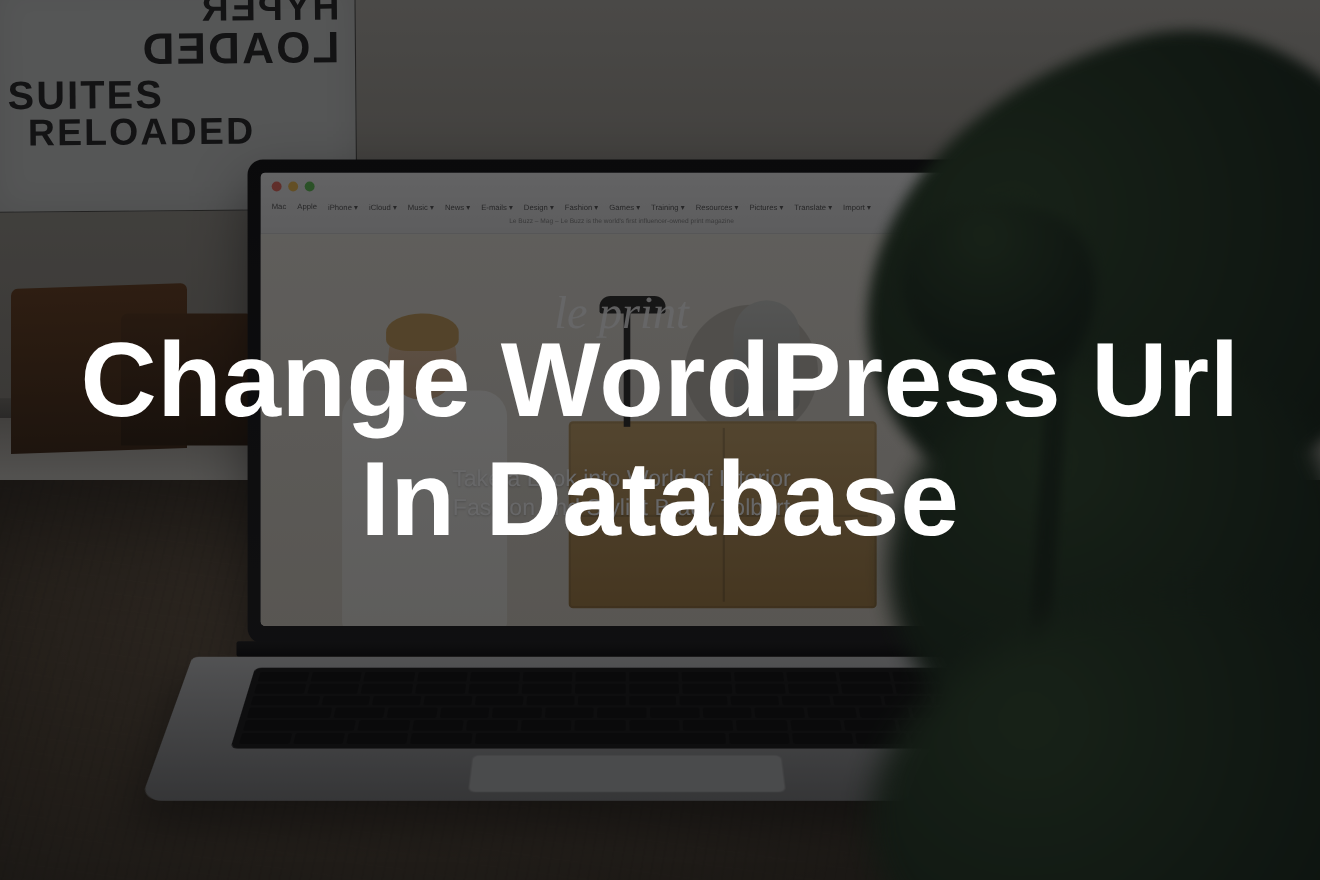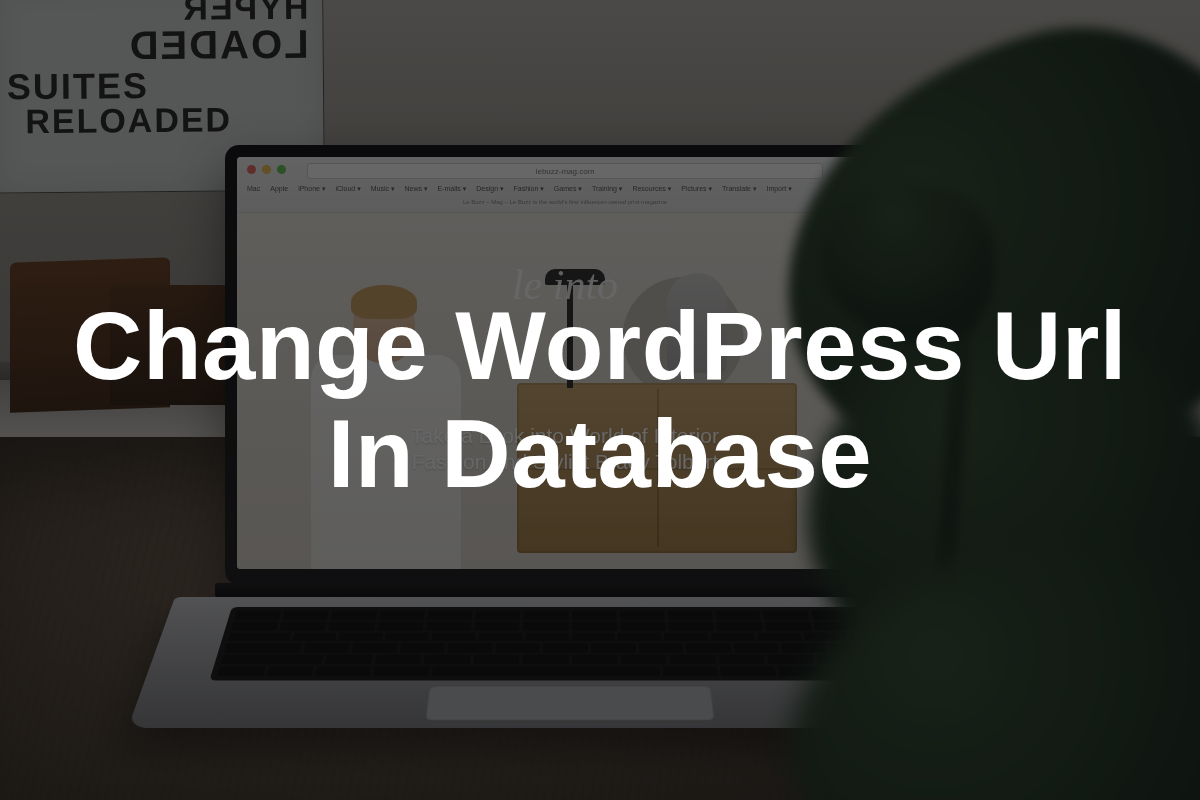--- a/index.html
+++ b/index.html
@@ -178,21 +178,20 @@
   <div class="laptop">
     <div class="screen-shell">
       <div class="screen-inner">
 
         <div class="browser-chrome">
           <div class="traffic">
             <span class="tr"></span>
             <span class="ty"></span>
             <span class="tg"></span>
           </div>
-          <div class="addr">lebuzz-mag.com</div>
           <div class="bm" id="bookmarks">
               <span>Mac</span>
               <span>Apple</span>
               <span>iPhone ▾</span>
               <span>iCloud ▾</span>
               <span>Music ▾</span>
               <span>News ▾</span>
               <span>E-mails ▾</span>
               <span>Design ▾</span>
               <span>Fashion ▾</span>
@@ -204,21 +203,21 @@
               <span>Import ▾</span>
             </div>
           <div class="subline">Le Buzz – Mag – Le Buzz is the world's first influencer-owned print magazine</div>
         </div>
 
         <div class="page">
           <div class="hero">
             <div class="cabinet"></div>
             <div class="lamp"></div>
             <div class="bust"></div>
-            <div class="logo">le into</div>
+            <div class="logo">le print</div>
             <div class="person">
               <div class="p-body"></div>
                 <div class="p-collar"></div>
                 <div class="p-head"></div>
                 <div class="p-hair"></div>
             </div>
             <div class="hero-title">
               <span>Take a Look into World of Interior</span><br>
               <span>Fashion and Stylist Brady Tolbert</span>
             </div>

